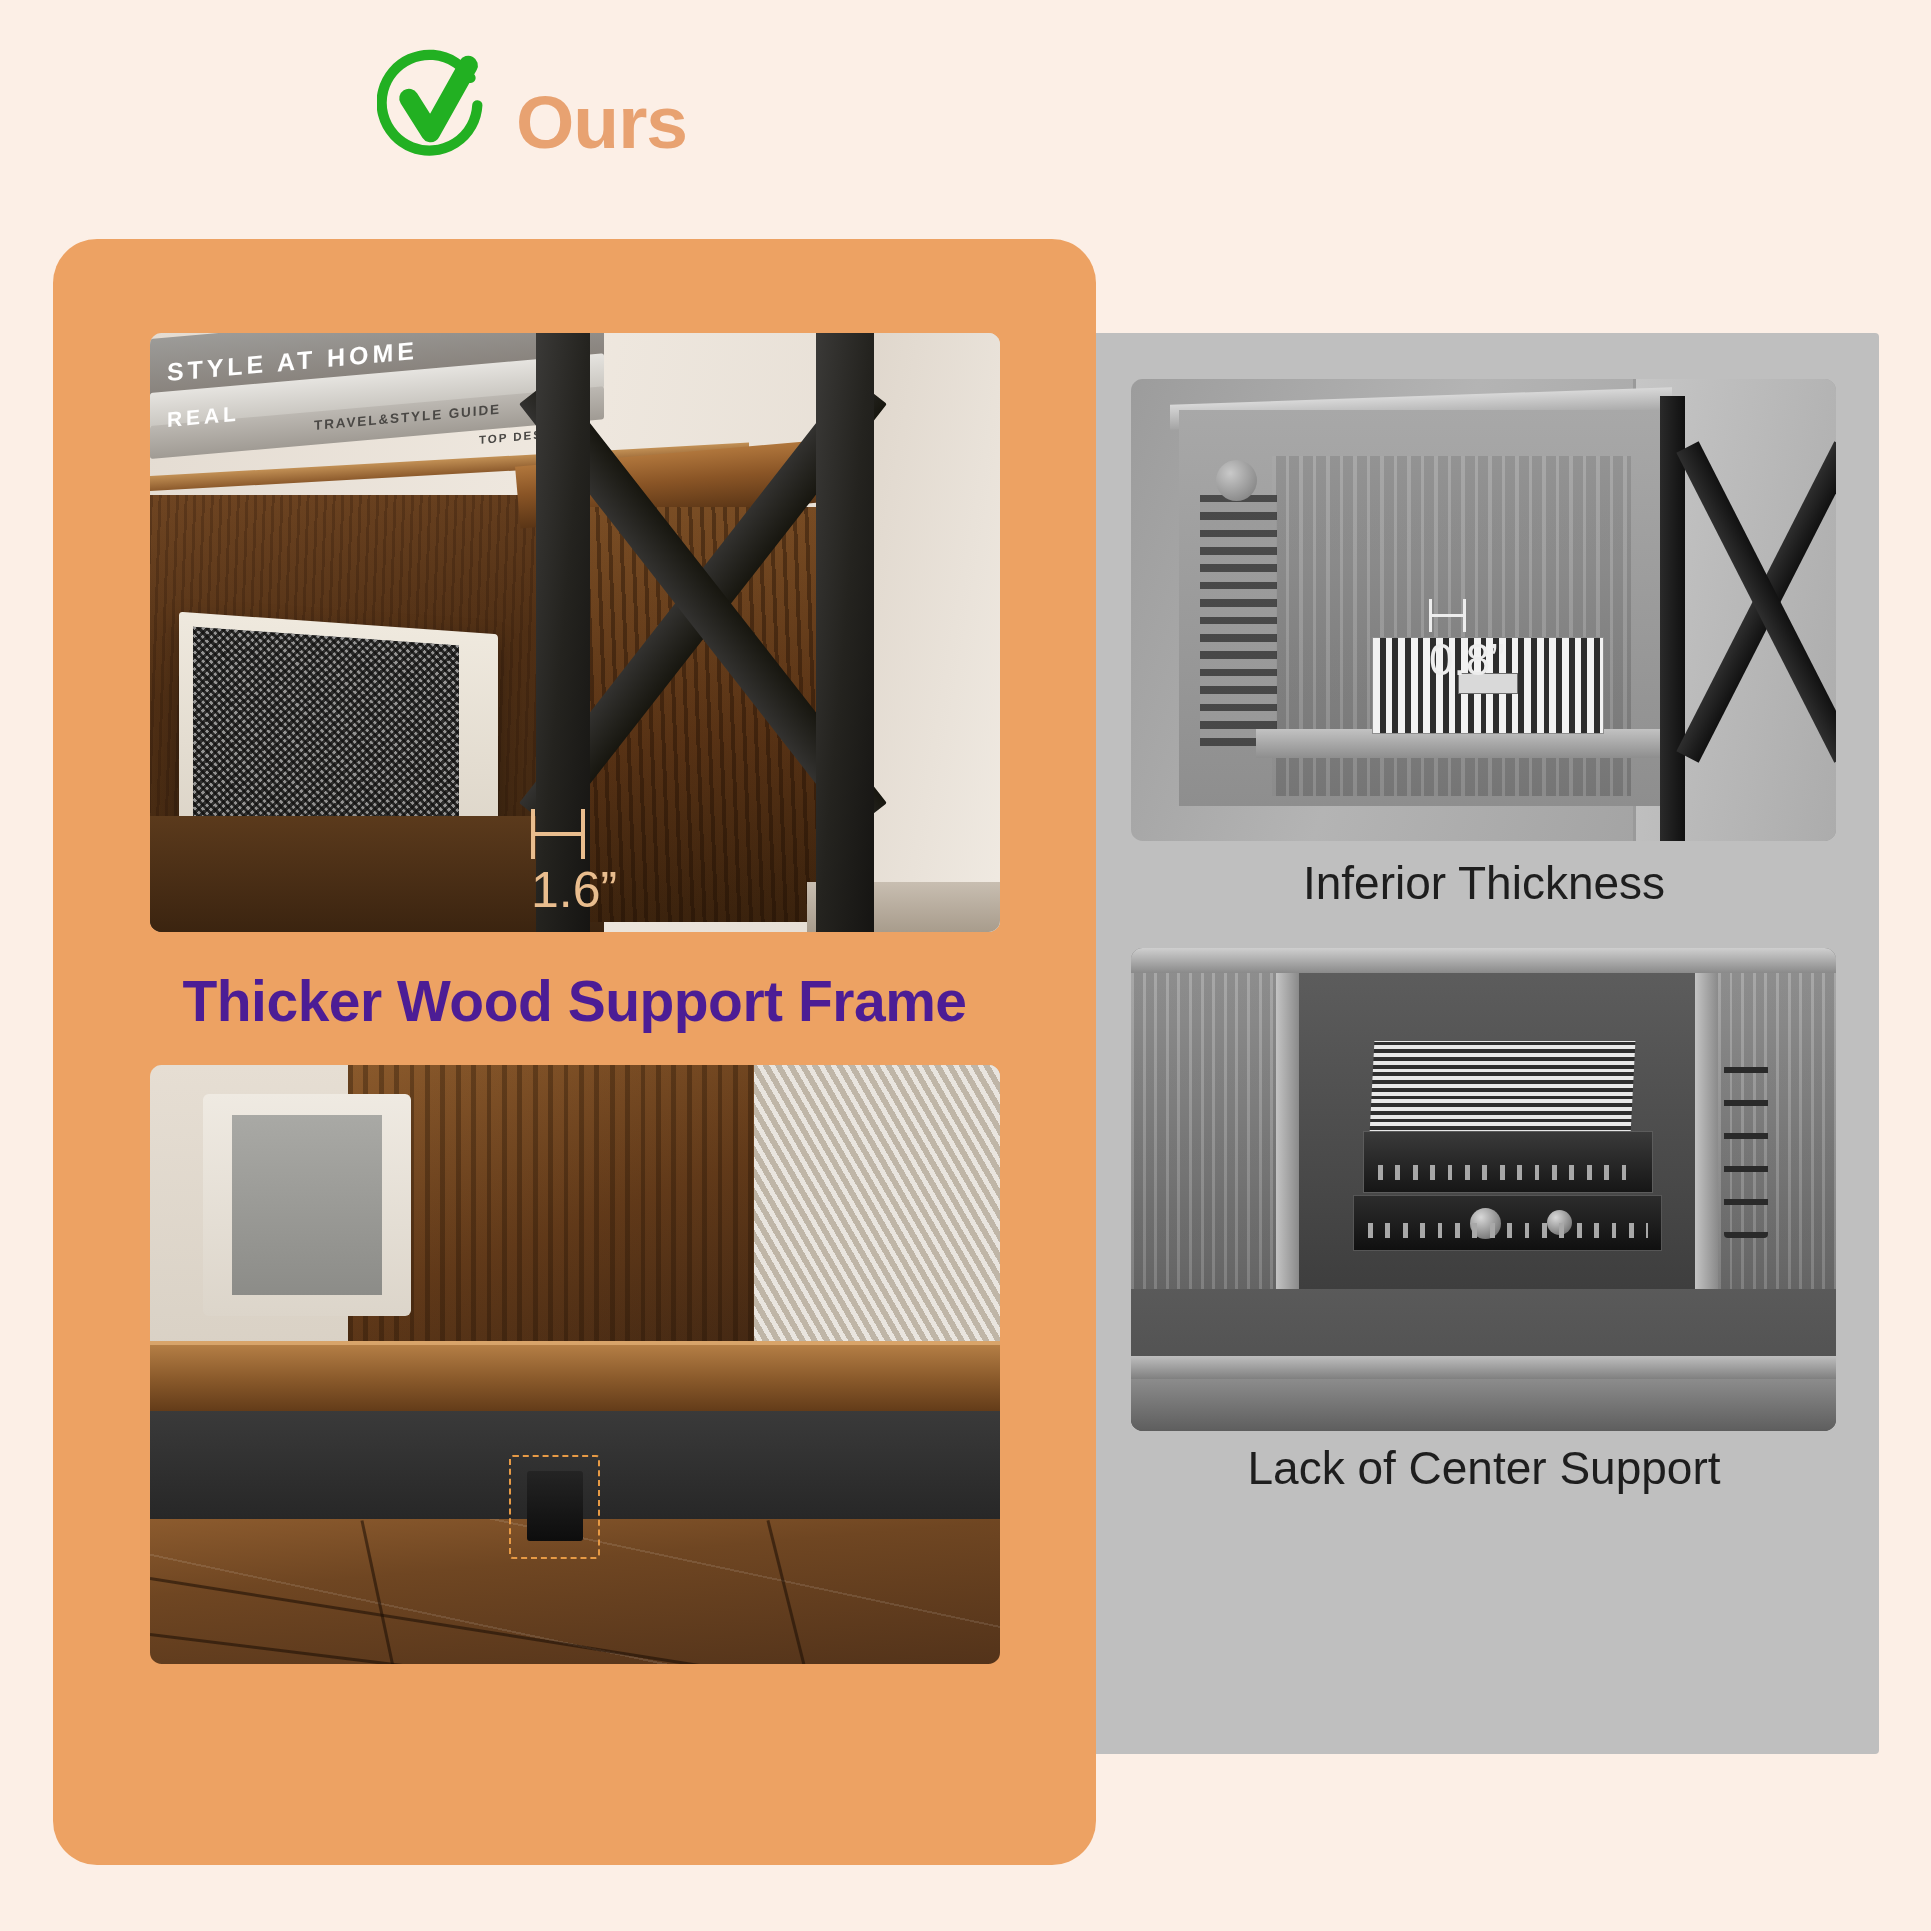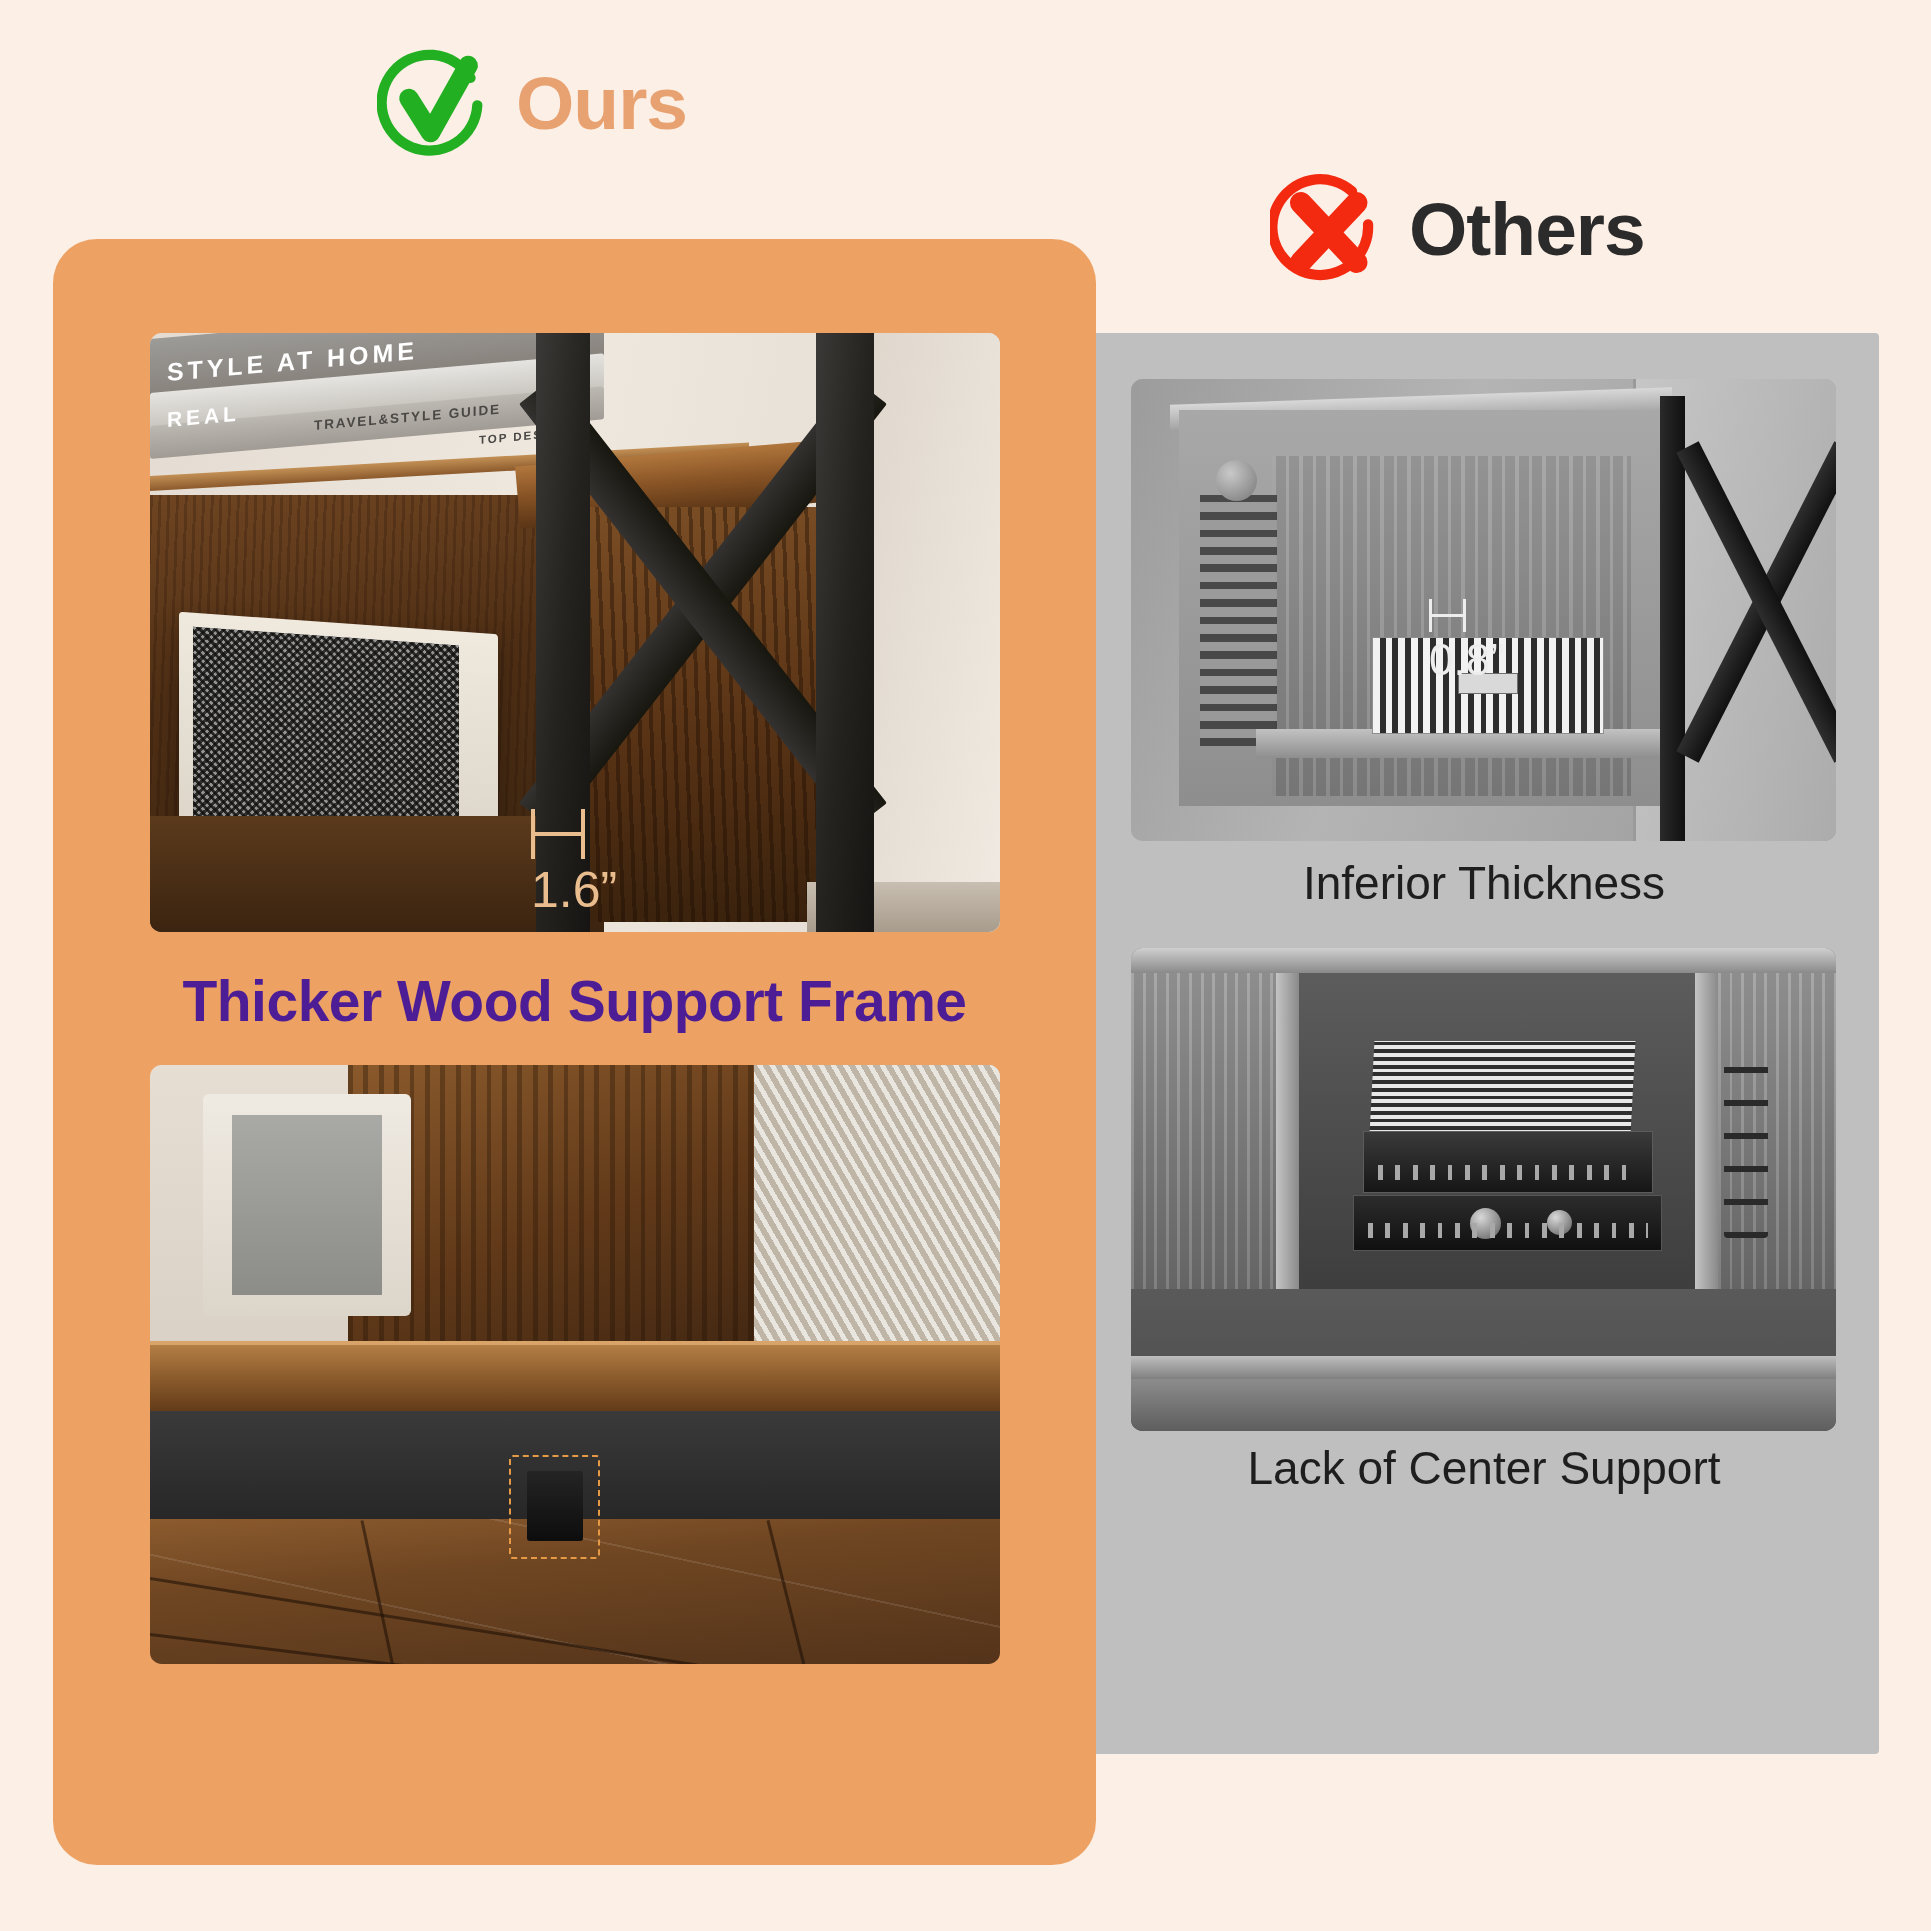--- a/index.html
+++ b/index.html
@@ -16,21 +16,21 @@
     position: relative;
     width: 1931px;
     height: 1931px;
     background: #FCEFE6;
   }
 
   
   .hdr {
     position: absolute;
     display: flex;
-    align-items: center;
+    align-items: flex-end;
     gap: 25px;
   }
   .hdr-ours  { left: 377px; top: 46px; }
   .hdr-other { left: 1270px; top: 172px; }
 
   .badge { width: 114px; height: 114px; position: relative; flex: 0 0 auto; }
   .badge svg { width: 100%; height: 100%; display: block; }
 
   .hdr-label {
     font-size: 75px;
@@ -402,30 +402,20 @@
   <div class="hdr hdr-ours">
     <div class="badge">
       <svg viewBox="0 0 100 100" aria-hidden="true">
         <path d="M82 28 A42 42 0 1 0 88 52" fill="none" stroke="#22B022" stroke-width="9" stroke-linecap="round"></path>
         <path d="M28 46 L47 76 L80 17" fill="none" stroke="#22B022" stroke-width="17" stroke-linecap="round" stroke-linejoin="round"></path>
       </svg>
     </div>
     <div class="hdr-label">Ours</div>
   </div>
 
-  <div class="hdr hdr-other">
-    <div class="badge">
-      <svg viewBox="0 0 100 100" aria-hidden="true">
-        <path d="M72 17 A42 42 0 1 0 86 46" fill="none" stroke="#F32A10" stroke-width="9" stroke-linecap="round"></path>
-        <path d="M27 27 L76 79" fill="none" stroke="#F32A10" stroke-width="19" stroke-linecap="round"></path>
-        <path d="M76 27 L27 79" fill="none" stroke="#F32A10" stroke-width="19" stroke-linecap="round"></path>
-      </svg>
-    </div>
-    <div class="hdr-label">Others</div>
-  </div>
 
   <div class="panel-others">
 
     <div class="card card-other-1">
       <div class="ph">
         <div class="t1-bg"></div>
         <div class="t1-wallpanel"></div>
         <div class="t1-cab-top"></div>
         <div class="t1-cab">
           <div class="t1-interior"></div>

